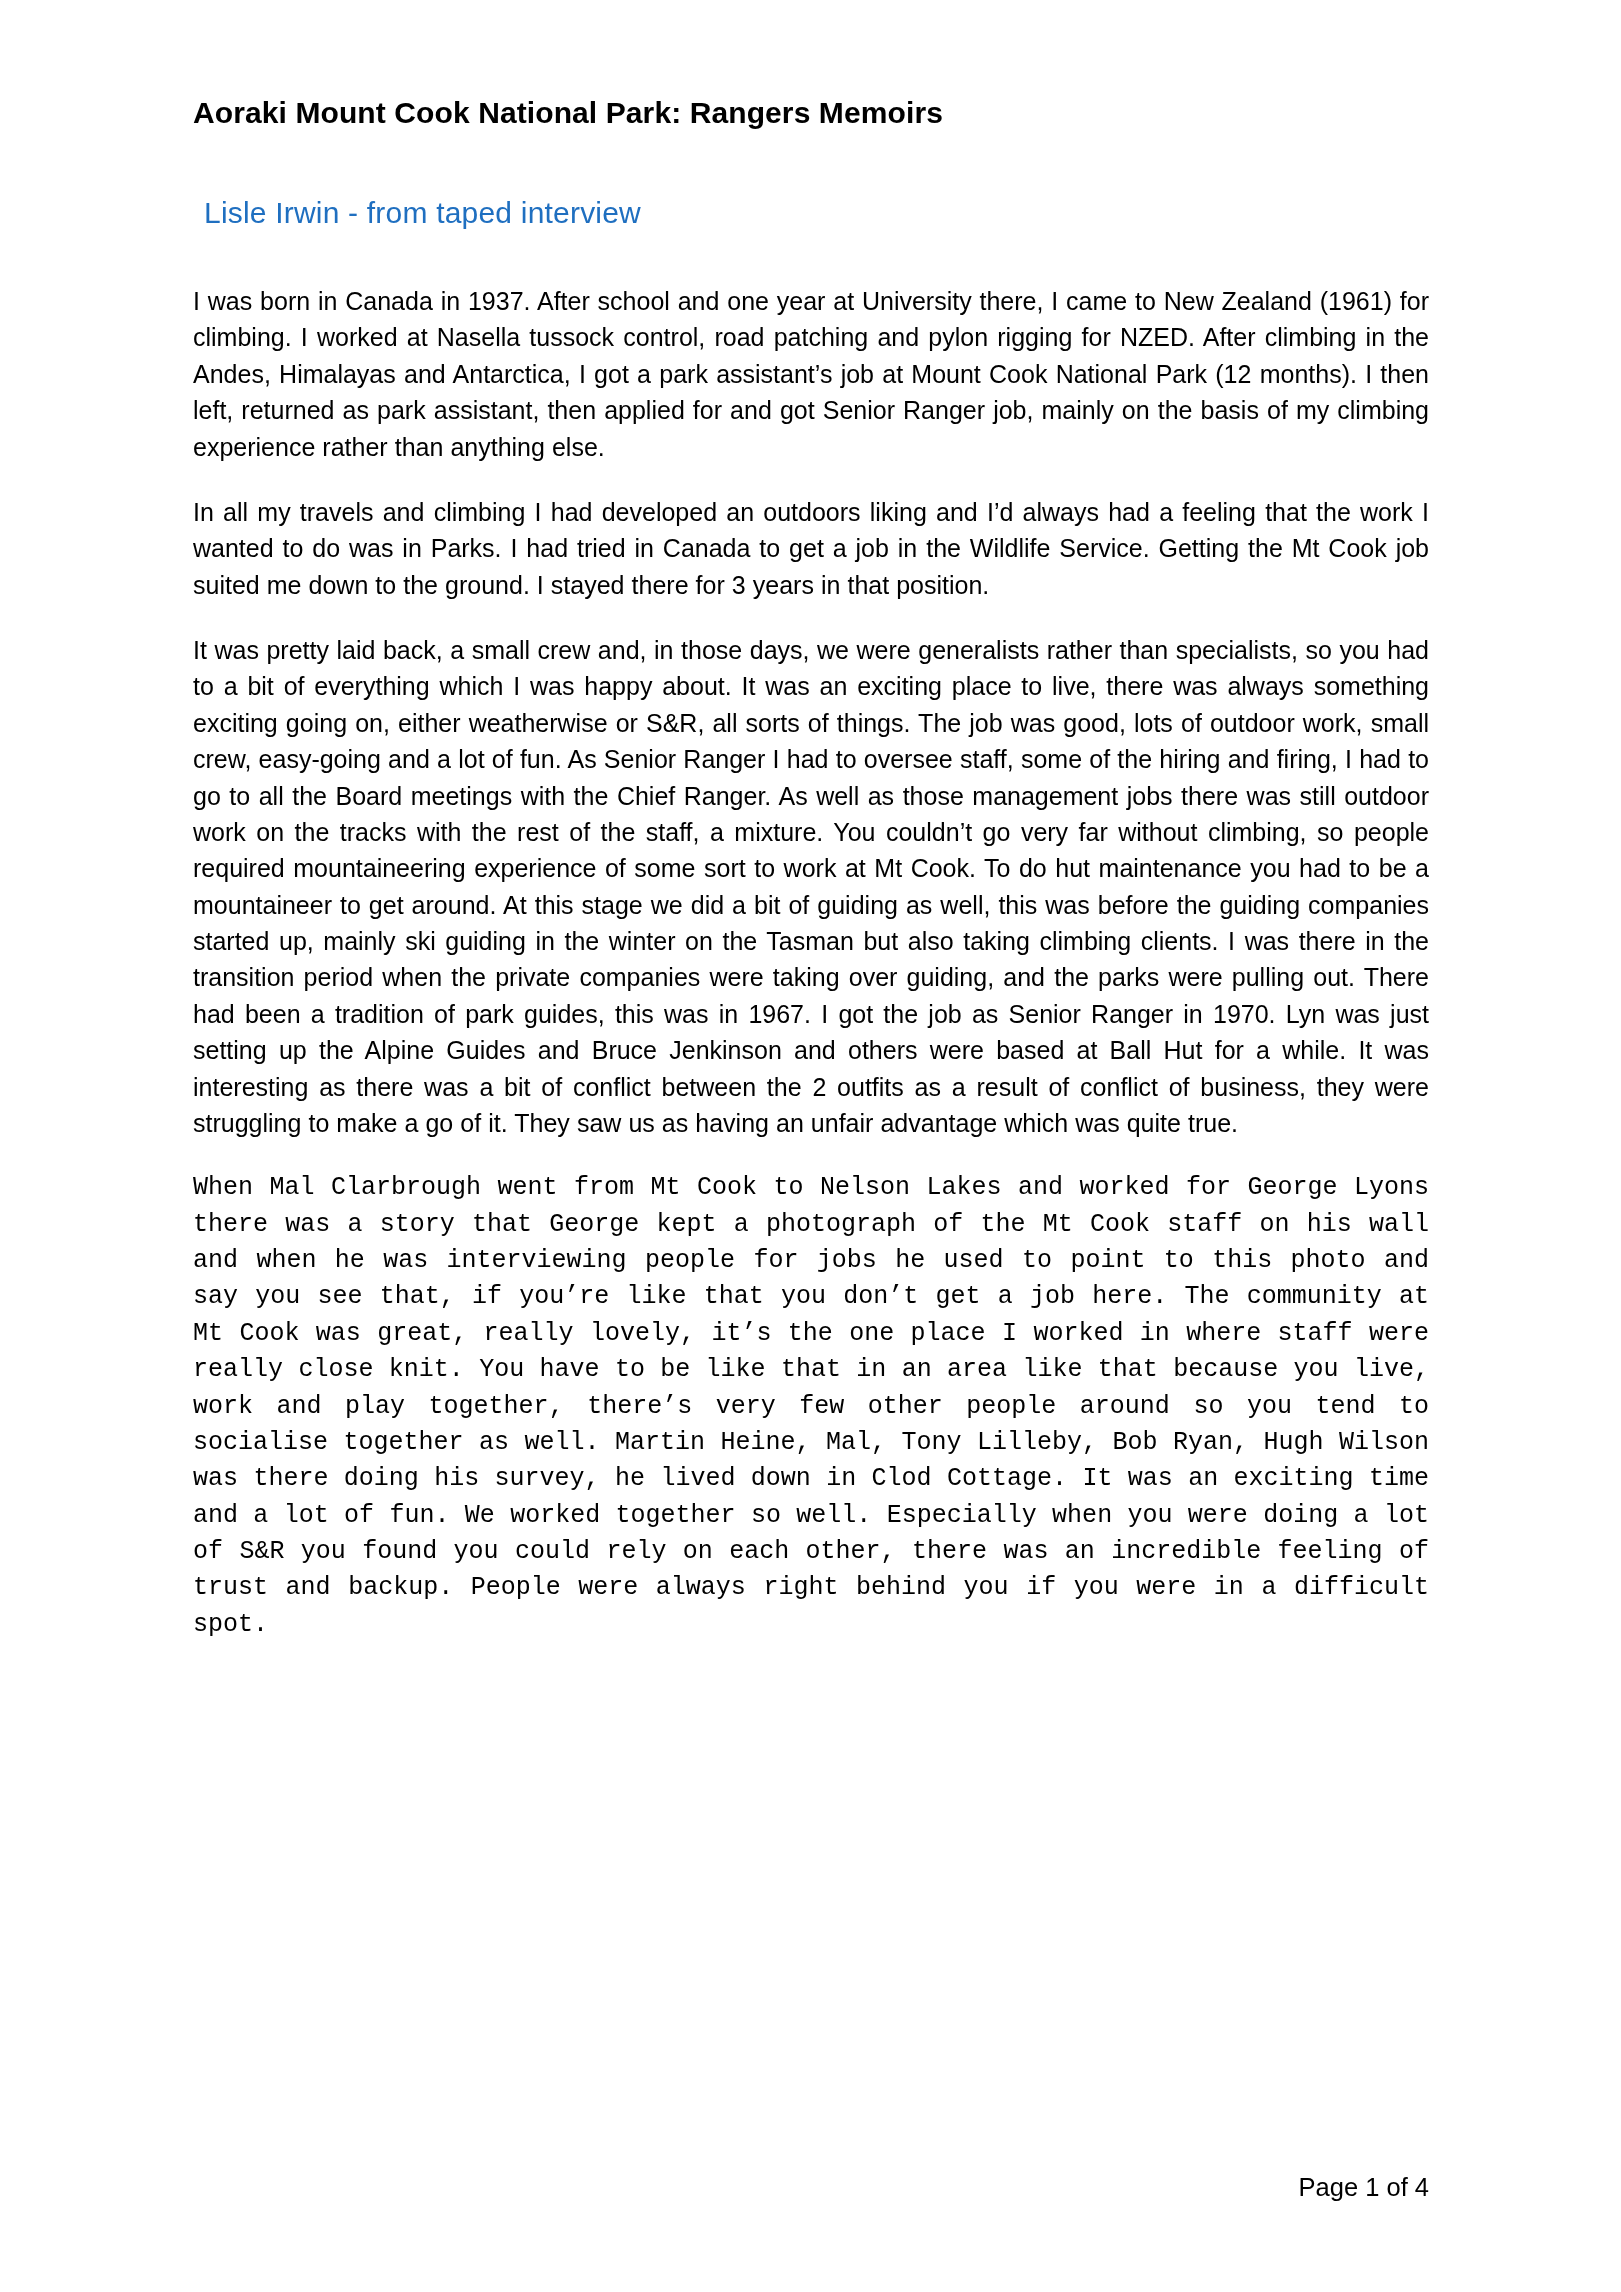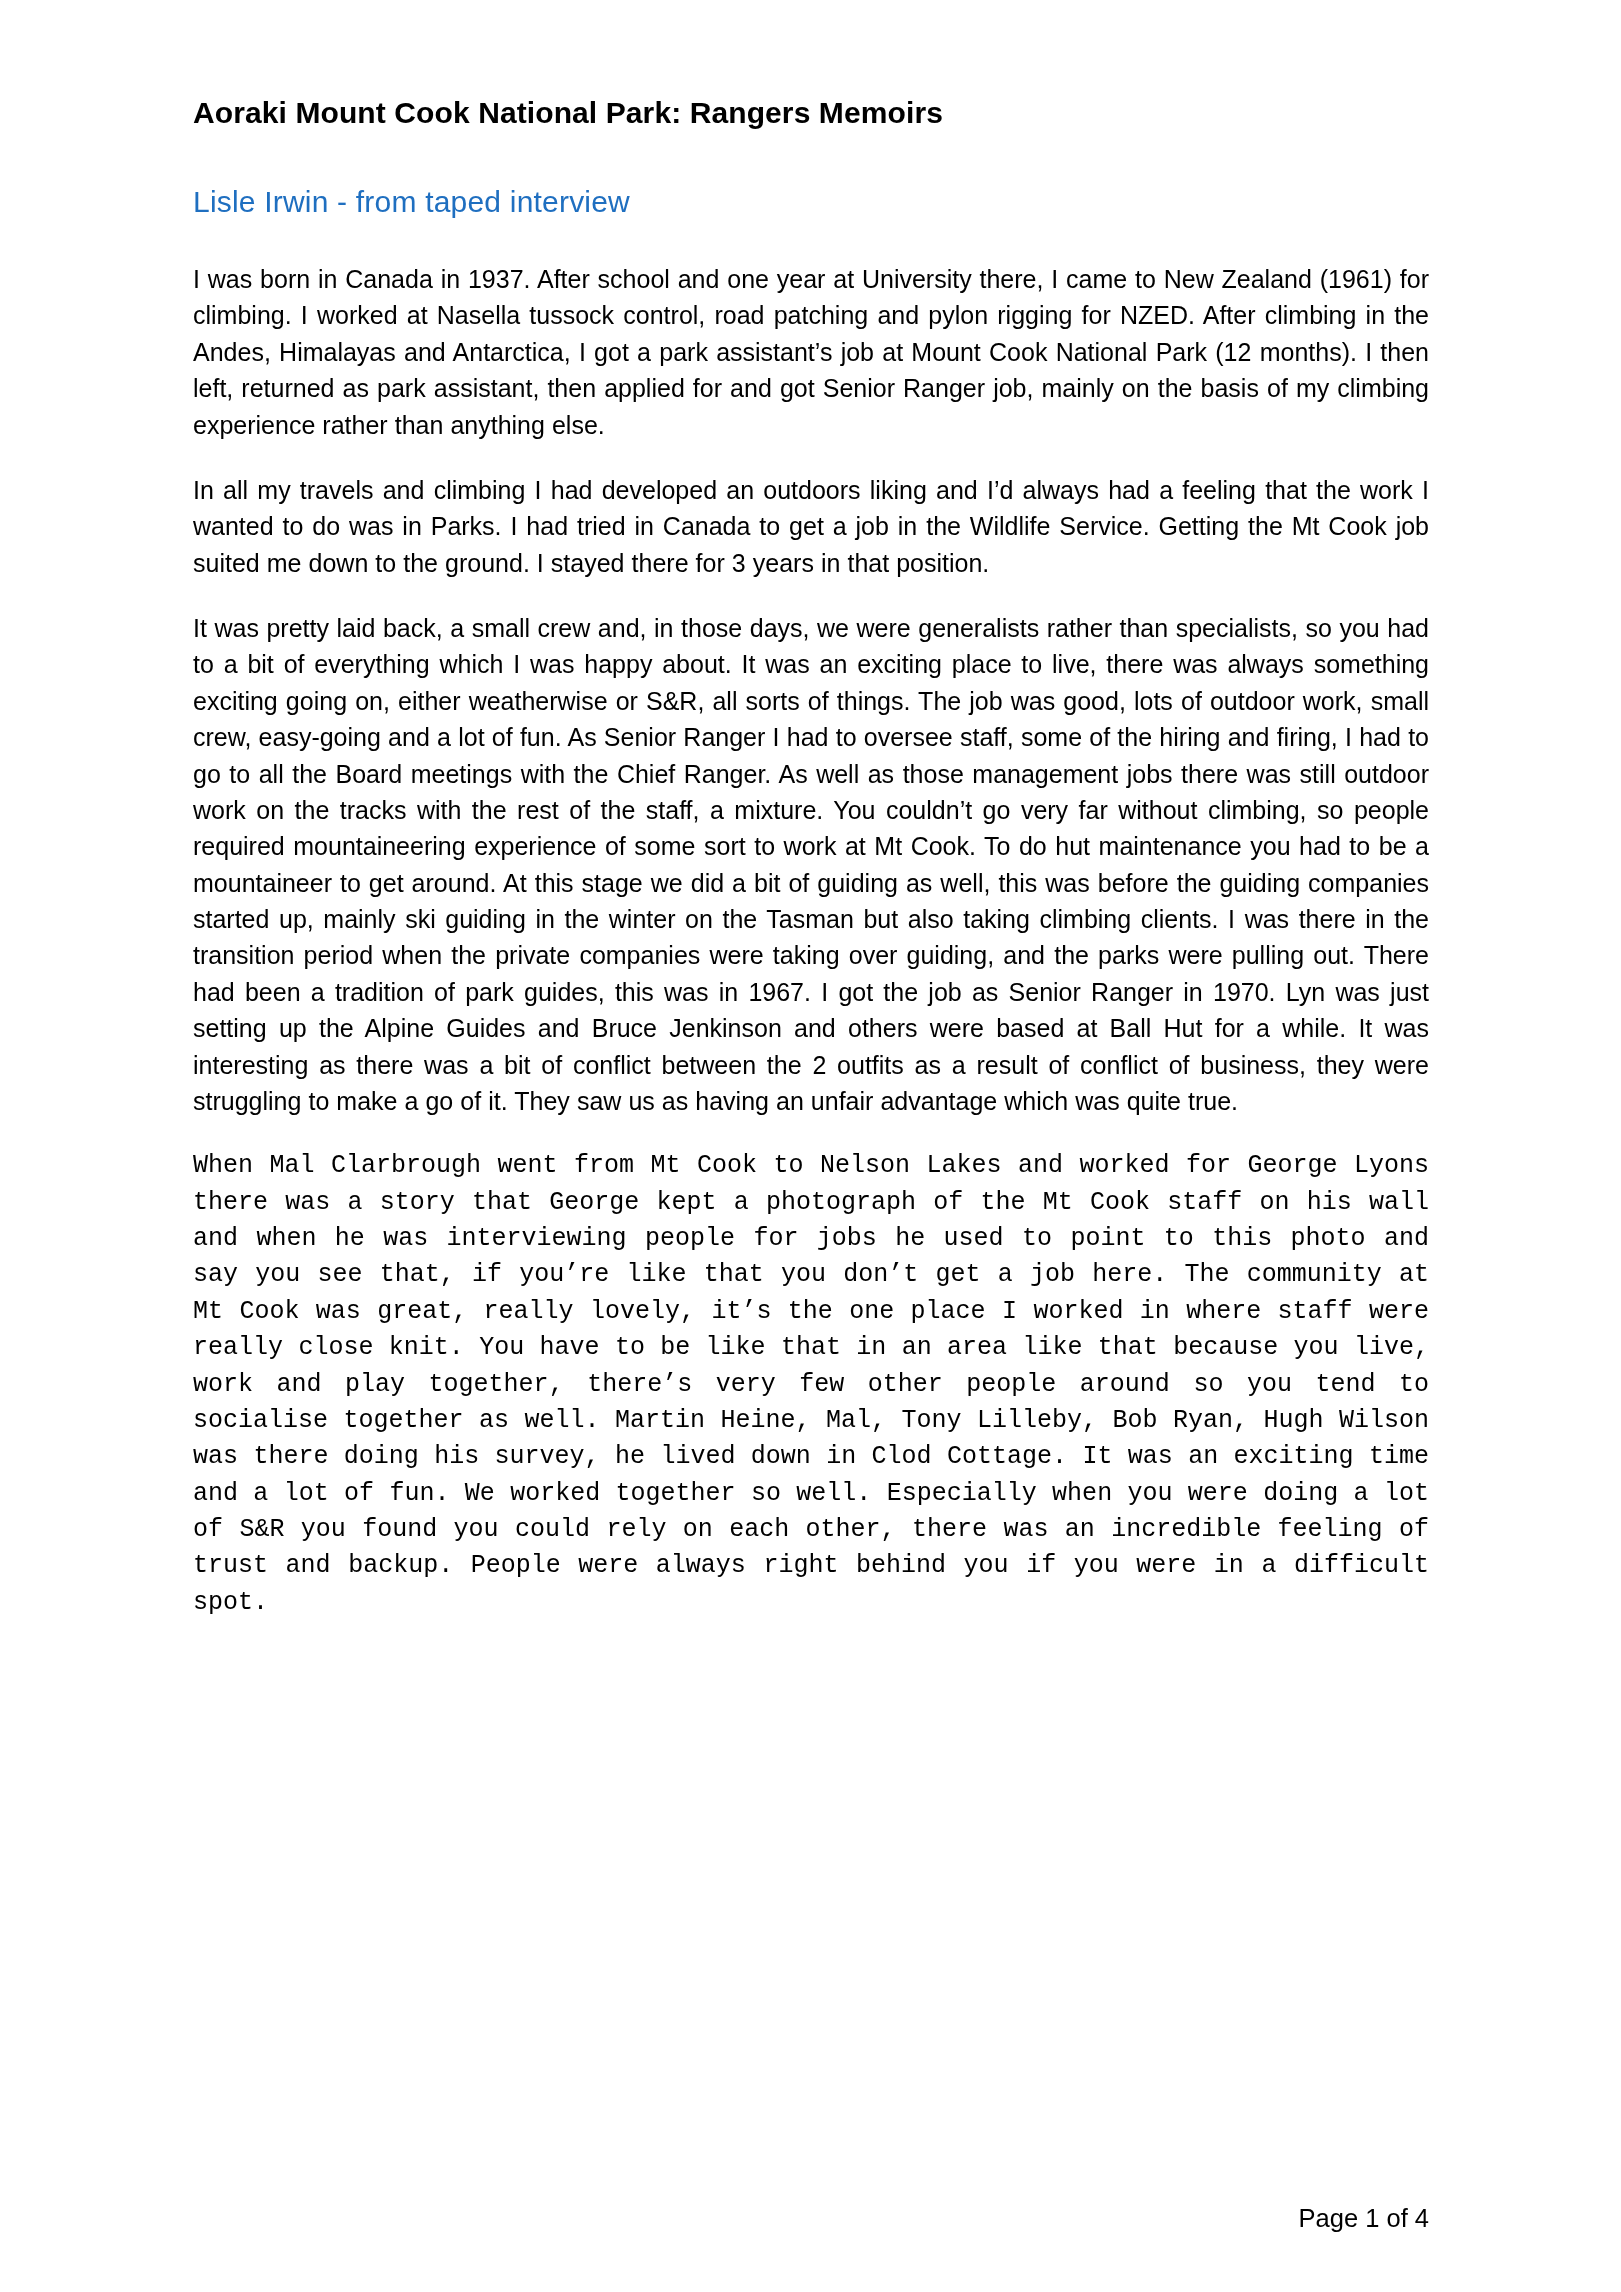--- a/index.html
+++ b/index.html
@@ -33,21 +33,21 @@
     color: #000000;
     margin: 0;
     padding-top: 94px;
     letter-spacing: 0.1px;
     line-height: 1.25;
   }
   .section-heading {
     font-size: 30px;
     font-weight: normal;
     color: #1F6FC0;
-    margin: 0;
+    margin: 11px;
     padding-top: 51px;
     line-height: 1.25;
     letter-spacing: 0.2px;
   }
   .body-block {
     padding-top: 41px;
   }
   p.para {
     font-size: 25px;
     line-height: 1.455;
@@ -59,21 +59,21 @@
     word-spacing: 0.1px;
   }
   p.para:last-child {
     margin-bottom: 0;
     font-family: Liberation Mono, monospace;
   }
   .footer {
     position: absolute;
     left: 193px;
     width: 1236px;
-    bottom: 60px;
+    bottom: 91px;
     text-align: right;
     font-size: 25.5px;
     color: #000000;
   }
 </style>
 </head>
 <body>
 
 <div class="page">
 

